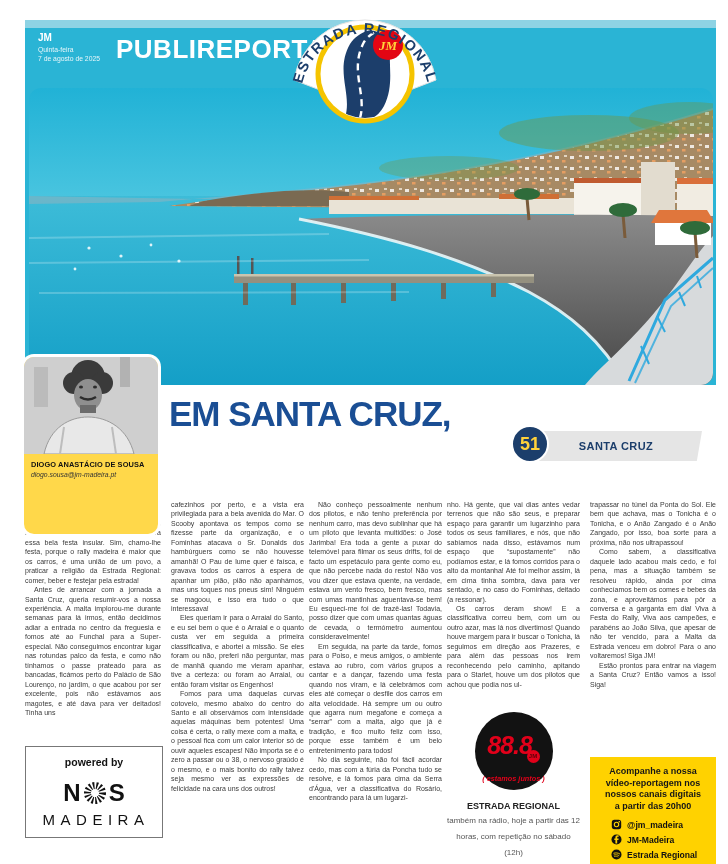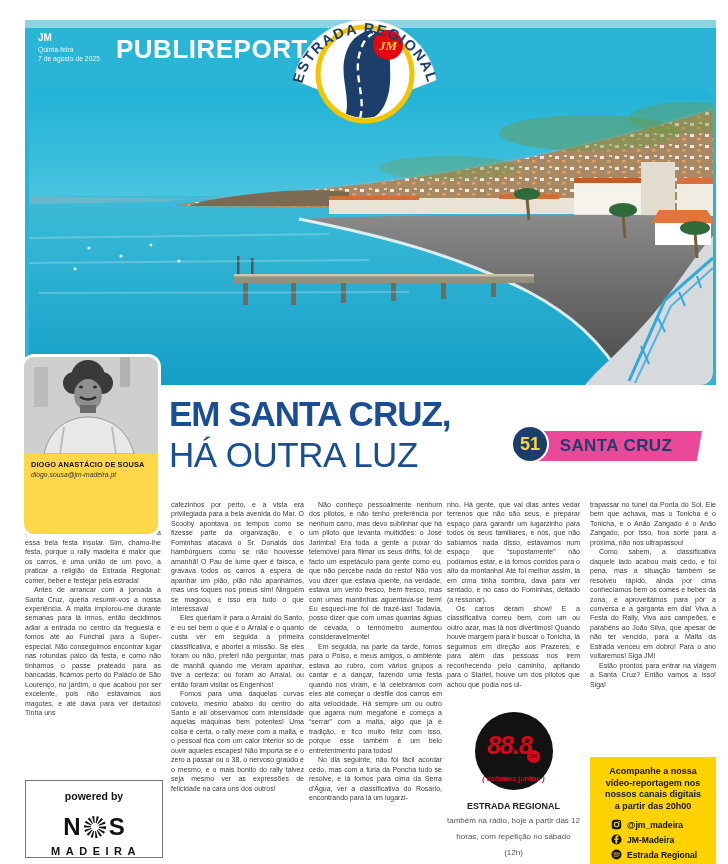--- a/index.html
+++ b/index.html
@@ -28,45 +28,45 @@
   .author-card{position:absolute;left:24px;top:357px;width:134px;height:177px;background:#ffd84a;
                border-radius:10px;box-shadow:0 0 0 3px #fff;overflow:hidden;z-index:5;}
   .author-photo{height:97px;width:100%;display:block;}
   .author-name{font-size:7.4px;font-weight:800;color:#121212;margin:6px 7px 0;letter-spacing:.1px;}
   .author-email{font-size:6.8px;font-style:italic;color:#333;margin:2px 7px 0;}
 
   
   .headline{position:absolute;left:169px;top:393px;color:#1a4e94;z-index:3;}
   .h1a{font-size:35px;font-weight:800;letter-spacing:-1px;line-height:41px;}
   .h1b{font-size:35px;font-weight:400;letter-spacing:-.5px;line-height:41px;}
-  .stage-banner{position:absolute;left:530px;top:431px;width:172px;height:30px;background:#ec4899;
+  .stage-banner{position:absolute;left:530px;top:431px;width:172px;height:30px;background:#e5e5e5;
                 clip-path:polygon(0 0,100% 0,97% 100%,0 100%);z-index:3;display:flex;align-items:center;
-                justify-content:center;font-size:17px;font-weight:800;color:#1c3e6b;letter-spacing:.4px;}
+                justify-content:center;font-size:11px;font-weight:800;color:#1c3e6b;letter-spacing:.4px;}
   .stage-circle{position:absolute;left:511px;top:425px;width:38px;height:38px;border-radius:50%;
                 background:#1c3e6b;border:2px solid #fff;color:#ffd23a;font-size:18px;font-weight:800;
                 text-align:center;line-height:34px;z-index:4;}
 
   
   .col{position:absolute;top:500px;font-size:7px;line-height:9.45px;color:#3a3a3a;
        text-align:justify;overflow:hidden;}
   .col p{margin:0;}
   .col p.ind{text-indent:9px;}
   .c1{left:25px;width:136px;height:258px;}
   .c2{left:171px;width:133px;height:364px;}
   .c3{left:309px;width:133px;height:364px;}
   .c4{left:447px;width:133px;height:212px;}
   .c5{left:590px;width:126px;height:250px;}
 
   
-  .powered{position:absolute;left:25px;top:780px;width:138px;height:78px;border:1.5px solid #777;
+  .powered{position:absolute;left:25px;top:746px;width:138px;height:92px;border:1.5px solid #777;
            background:#fff;text-align:center;z-index:3;}
   .powered-label{font-size:10.5px;font-weight:800;color:#111;margin-top:9px;}
   .nos-row{margin-top:13px;display:flex;align-items:center;justify-content:center;gap:2px;}
   .nos-letter{font-size:24px;font-weight:800;color:#111;line-height:24px;}
-  .nos-madeira{font-size:11px;font-weight:700;color:#111;letter-spacing:5.5px;margin-top:6px;margin-left:4px;}
+  .nos-madeira{font-size:15px;font-weight:400;color:#111;letter-spacing:5.5px;margin-top:6px;margin-left:4px;}
 
   
   .fm-wrap{position:absolute;left:447px;top:712px;width:133px;text-align:center;z-index:3;}
   .fm-circle{position:relative;width:78px;height:78px;border-radius:50%;background:#121212;margin:0 auto;}
   .fm-num{position:absolute;top:19px;left:0;right:8px;color:#e2001a;font-weight:800;font-style:italic;
           font-size:25px;letter-spacing:-1px;}
   .fm-jm{position:absolute;right:13px;top:38px;width:13px;height:13px;border-radius:50%;background:#e2001a;
          color:#5e0009;font-size:6px;font-weight:800;line-height:13px;text-align:center;}
   .fm-tag{position:absolute;bottom:7px;left:0;right:0;color:#e2001a;font-size:7.3px;font-weight:700;
           font-style:italic;}
@@ -223,21 +223,20 @@
       <ellipse cx="57" cy="30" rx="2" ry="1.6" fill="#2c2c2c"></ellipse>
       <ellipse cx="71" cy="30" rx="2" ry="1.6" fill="#2c2c2c"></ellipse>
       <path d="M 56,40 Q 64,45 72,40" fill="none" stroke="#2c2c2c" stroke-width="2.4"></path>
     </svg>
     <div class="author-name">DIOGO ANASTÁCIO DE SOUSA</div>
     <div class="author-email">diogo.sousa@jm-madeira.pt</div>
   </div>
 
   <div class="headline">
     <div class="h1a">EM SANTA CRUZ,</div>
-    <div class="h1b">HÁ OUTRA LUZ</div>
   </div>
 
   <div class="stage-banner">SANTA CRUZ</div>
   <div class="stage-circle">51</div>
 
   <div class="col c1">
       <p class="ind">Caros companheiros de viagem, como foi esse rally? Aposto que foi uma farra bem à madeirense! Acreditem, vocês não foram os únicos a seguir em romaria para essa bela festa insular. Sim, chamo-lhe festa, porque o rally madeira é maior que os carros, é uma união de um povo, a praticar a religião da Estrada Regional: comer, beber e festejar pela estrada!</p>
       <p class="ind">Antes de arrancar com a jornada a Santa Cruz, queria resumir-vos a nossa experiência. A malta implorou-me durante semanas para lá irmos, então decidimos adiar a entrada no centro da freguesia e fomos até ao Funchal para a Super-especial. Não conseguimos encontrar lugar nas rotundas palco da festa, e como não tínhamos o passe prateado para as bancadas, ficámos perto do Palácio de São Lourenço, no jardim, o que acabou por ser excelente, pois não estávamos aos magotes, e até dava para ver deitados! Tinha uns</p>
     </div>
   <div class="col c2">

